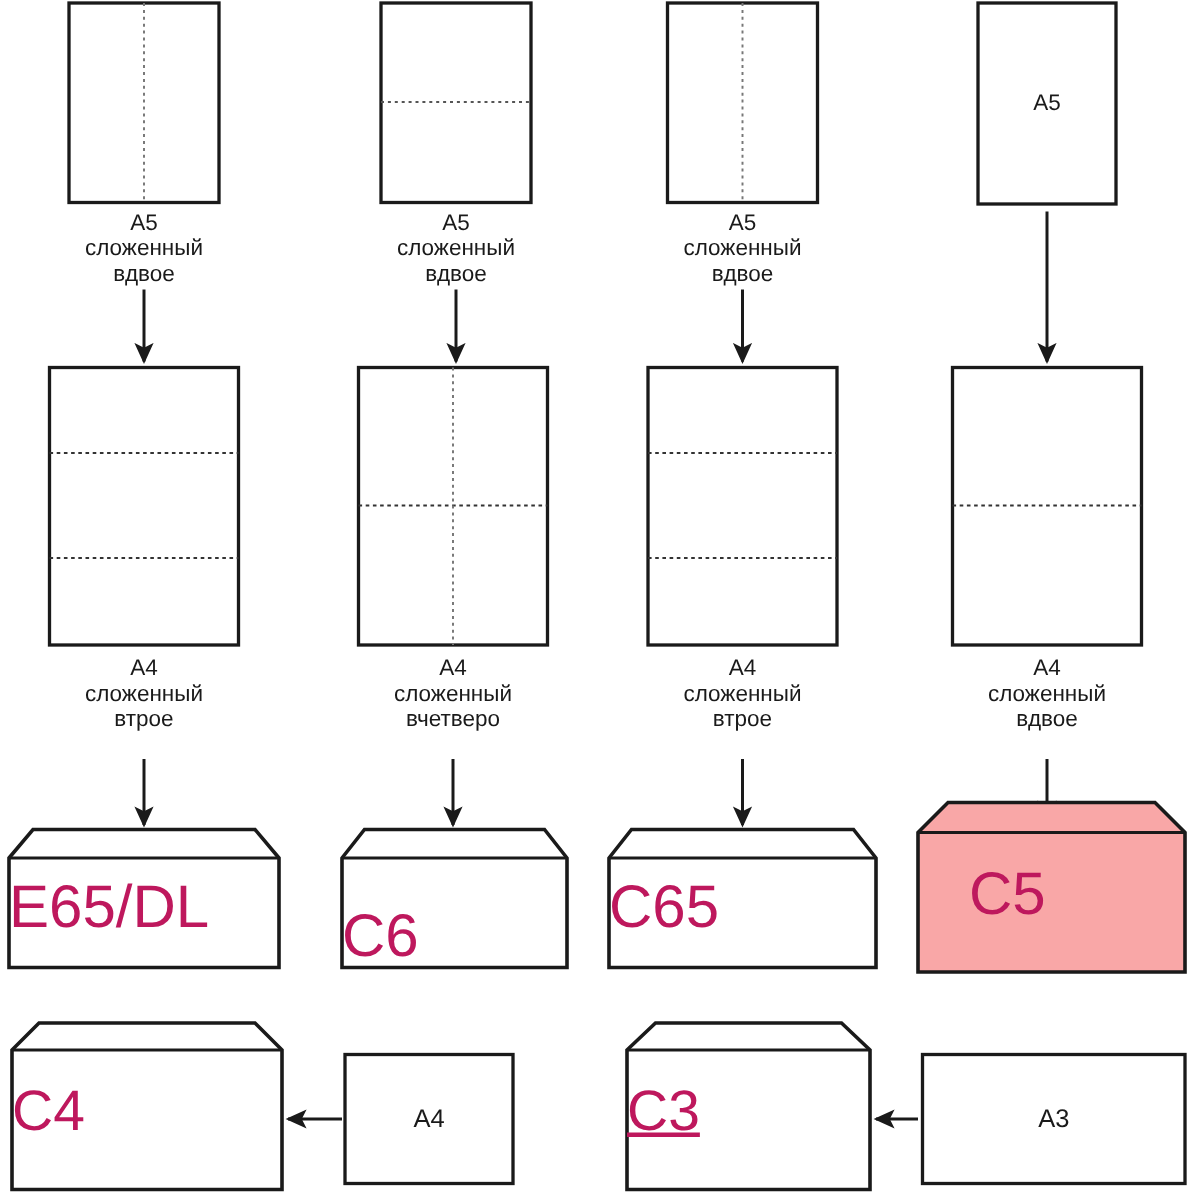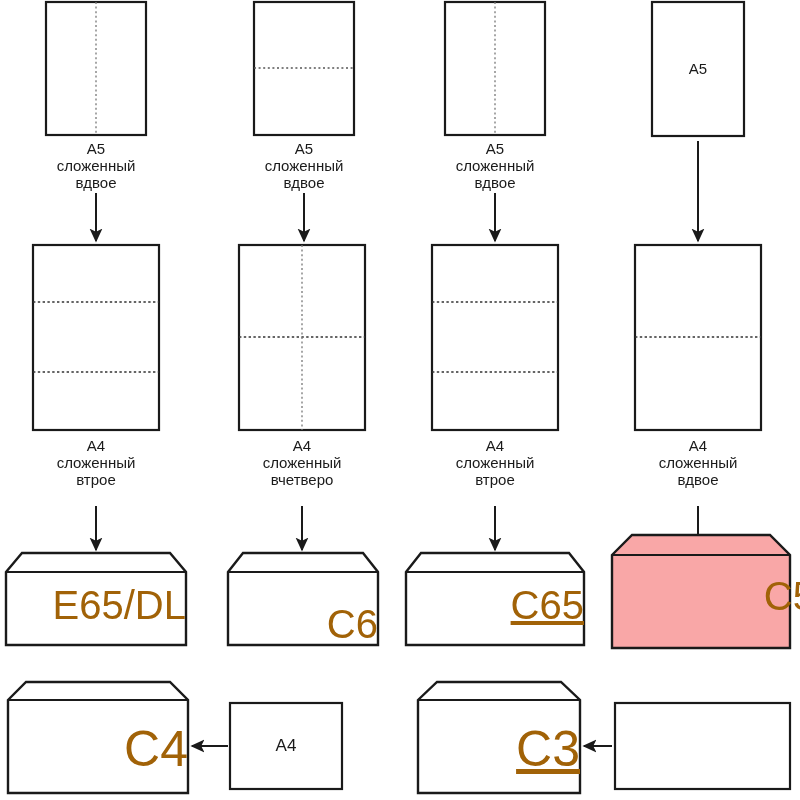--- a/index.html
+++ b/index.html
@@ -35,26 +35,26 @@
     white-space: pre-line;
   }
   .inner-label {
     position: absolute;
     text-align: center;
     font-size: 15px;
     color: #1a1a1a;
   }
   .env-label {
     position: absolute;
-    text-align: right;
-    color: #a16207;
+    text-align: left;
+    color: #be185d;
     font-weight: 400;
   }
   .env-label.big { font-size: 40px; }
-  .env-label.mid { font-size: 50px; }
+  .env-label.mid { font-size: 38px; }
 </style>
 </head>
 <body>
 
 <div id="diagram">
 
   <svg class="svg-layer" viewBox="0 0 800 800" xmlns="http://www.w3.org/2000/svg">
     <defs>
       <marker id="arrowhead" markerWidth="9" markerHeight="9" refX="6.2" refY="3.6" orient="auto" markerUnits="strokeWidth">
         <path d="M0,0.4 L7,3.6 L0,6.8 L1.6,3.6 Z" fill="#1a1a1a"></path>
@@ -167,20 +167,21 @@
 вчетверо</div>
   <div class="paper-label" style="left:425px; top:437px; width:140px;">A4
 сложенный
 втрое</div>
   <div class="paper-label" style="left:628px; top:437px; width:140px;">A4
 сложенный
 вдвое</div>
 
   <div class="env-label big" style="left:6px; top:583px; width:180px;">E65/DL</div>
   <div class="env-label big" style="left:228px; top:602px; width:150px;">C6</div>
-  <div class="env-label big" style="left:406px; top:583px; width:178px;text-decoration:underline;">C65</div>
+  <div class="env-label big" style="left:406px; top:583px; width:178px;">C65</div>
   <div class="env-label big" style="left:612px; top:574px; width:169px;margin-left:34px;">C5</div>
 
   <div class="env-label mid" style="left:8px; top:720px; width:180px;">C4</div>
   <div class="inner-label" style="left:230px; top:736px; width:112px; font-size:17px;">A4</div>
   <div class="env-label mid" style="left:418px; top:720px; width:162px;text-decoration:underline;">C3</div>
+  <div class="inner-label" style="left:615px; top:736px; width:175px; font-size:17px;">A3</div>
 
 </div>
 
 </body></html>

